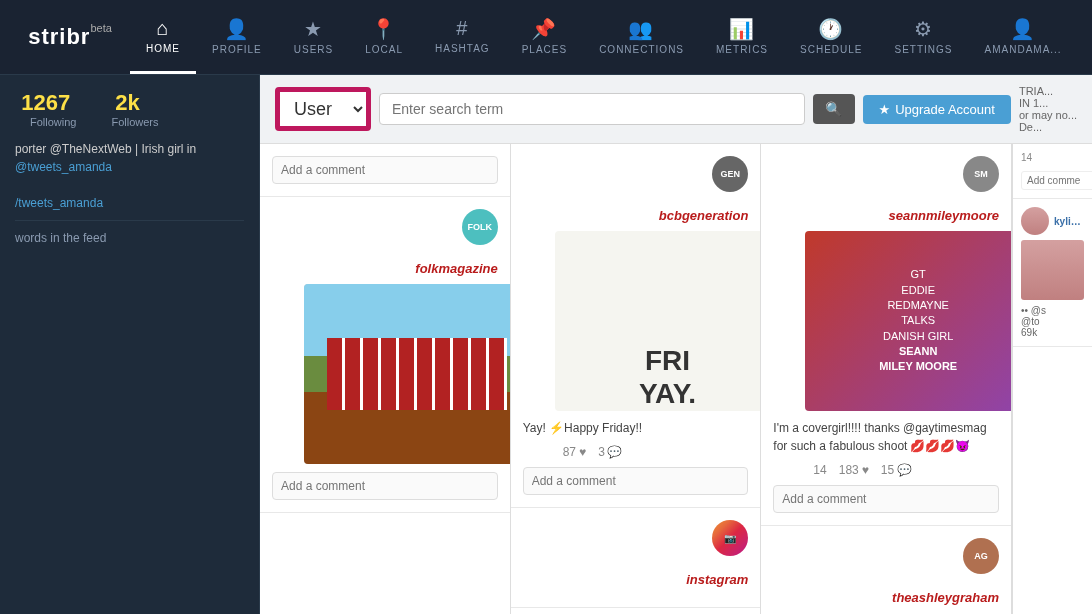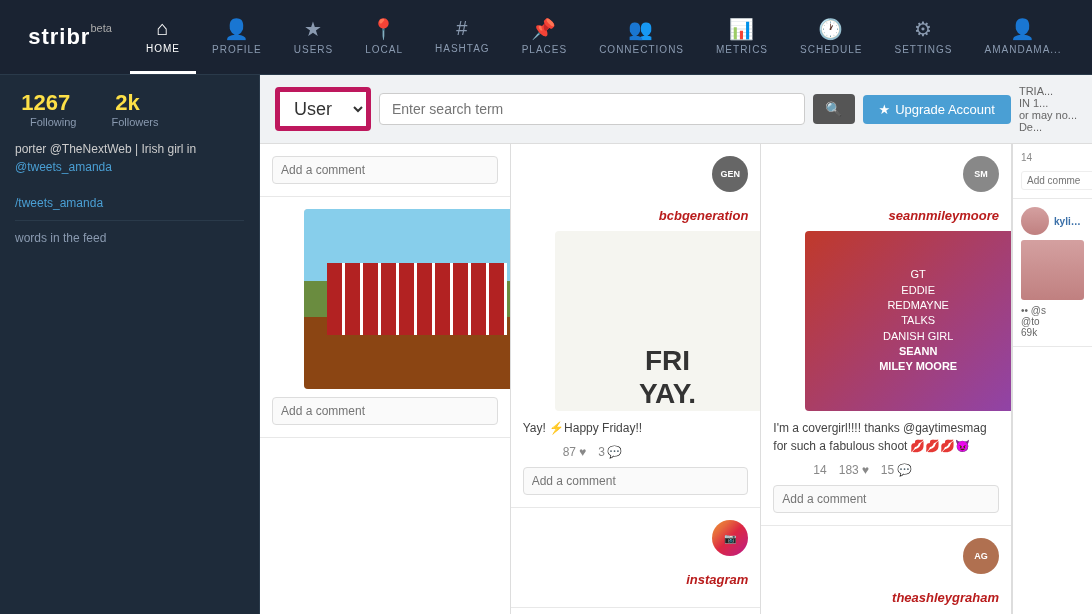--- a/index.html
+++ b/index.html
@@ -480,20 +480,26 @@
 
     <div class="feed">
 
       <div class="feed-col">
 
         <div class="post-card">
           <input class="comment-box" type="text" placeholder="Add a comment" style="">
         </div>
 
         <div class="post-card">
+          <div class="post-header">
+            <div class="post-avatar avatar-teal">
+              <span style="font-size:9px;font-weight:bold;">FOLK</span>
+            </div>
+            <span class="post-username">folkmagazine</span>
+          </div>
           <div class="post-image">
             <div class="img-barn"></div>
           </div>
           <input class="comment-box" type="text" placeholder="Add a comment" style="">
         </div>
       </div>
 
       <div class="feed-col">
 
         <div class="post-card">

